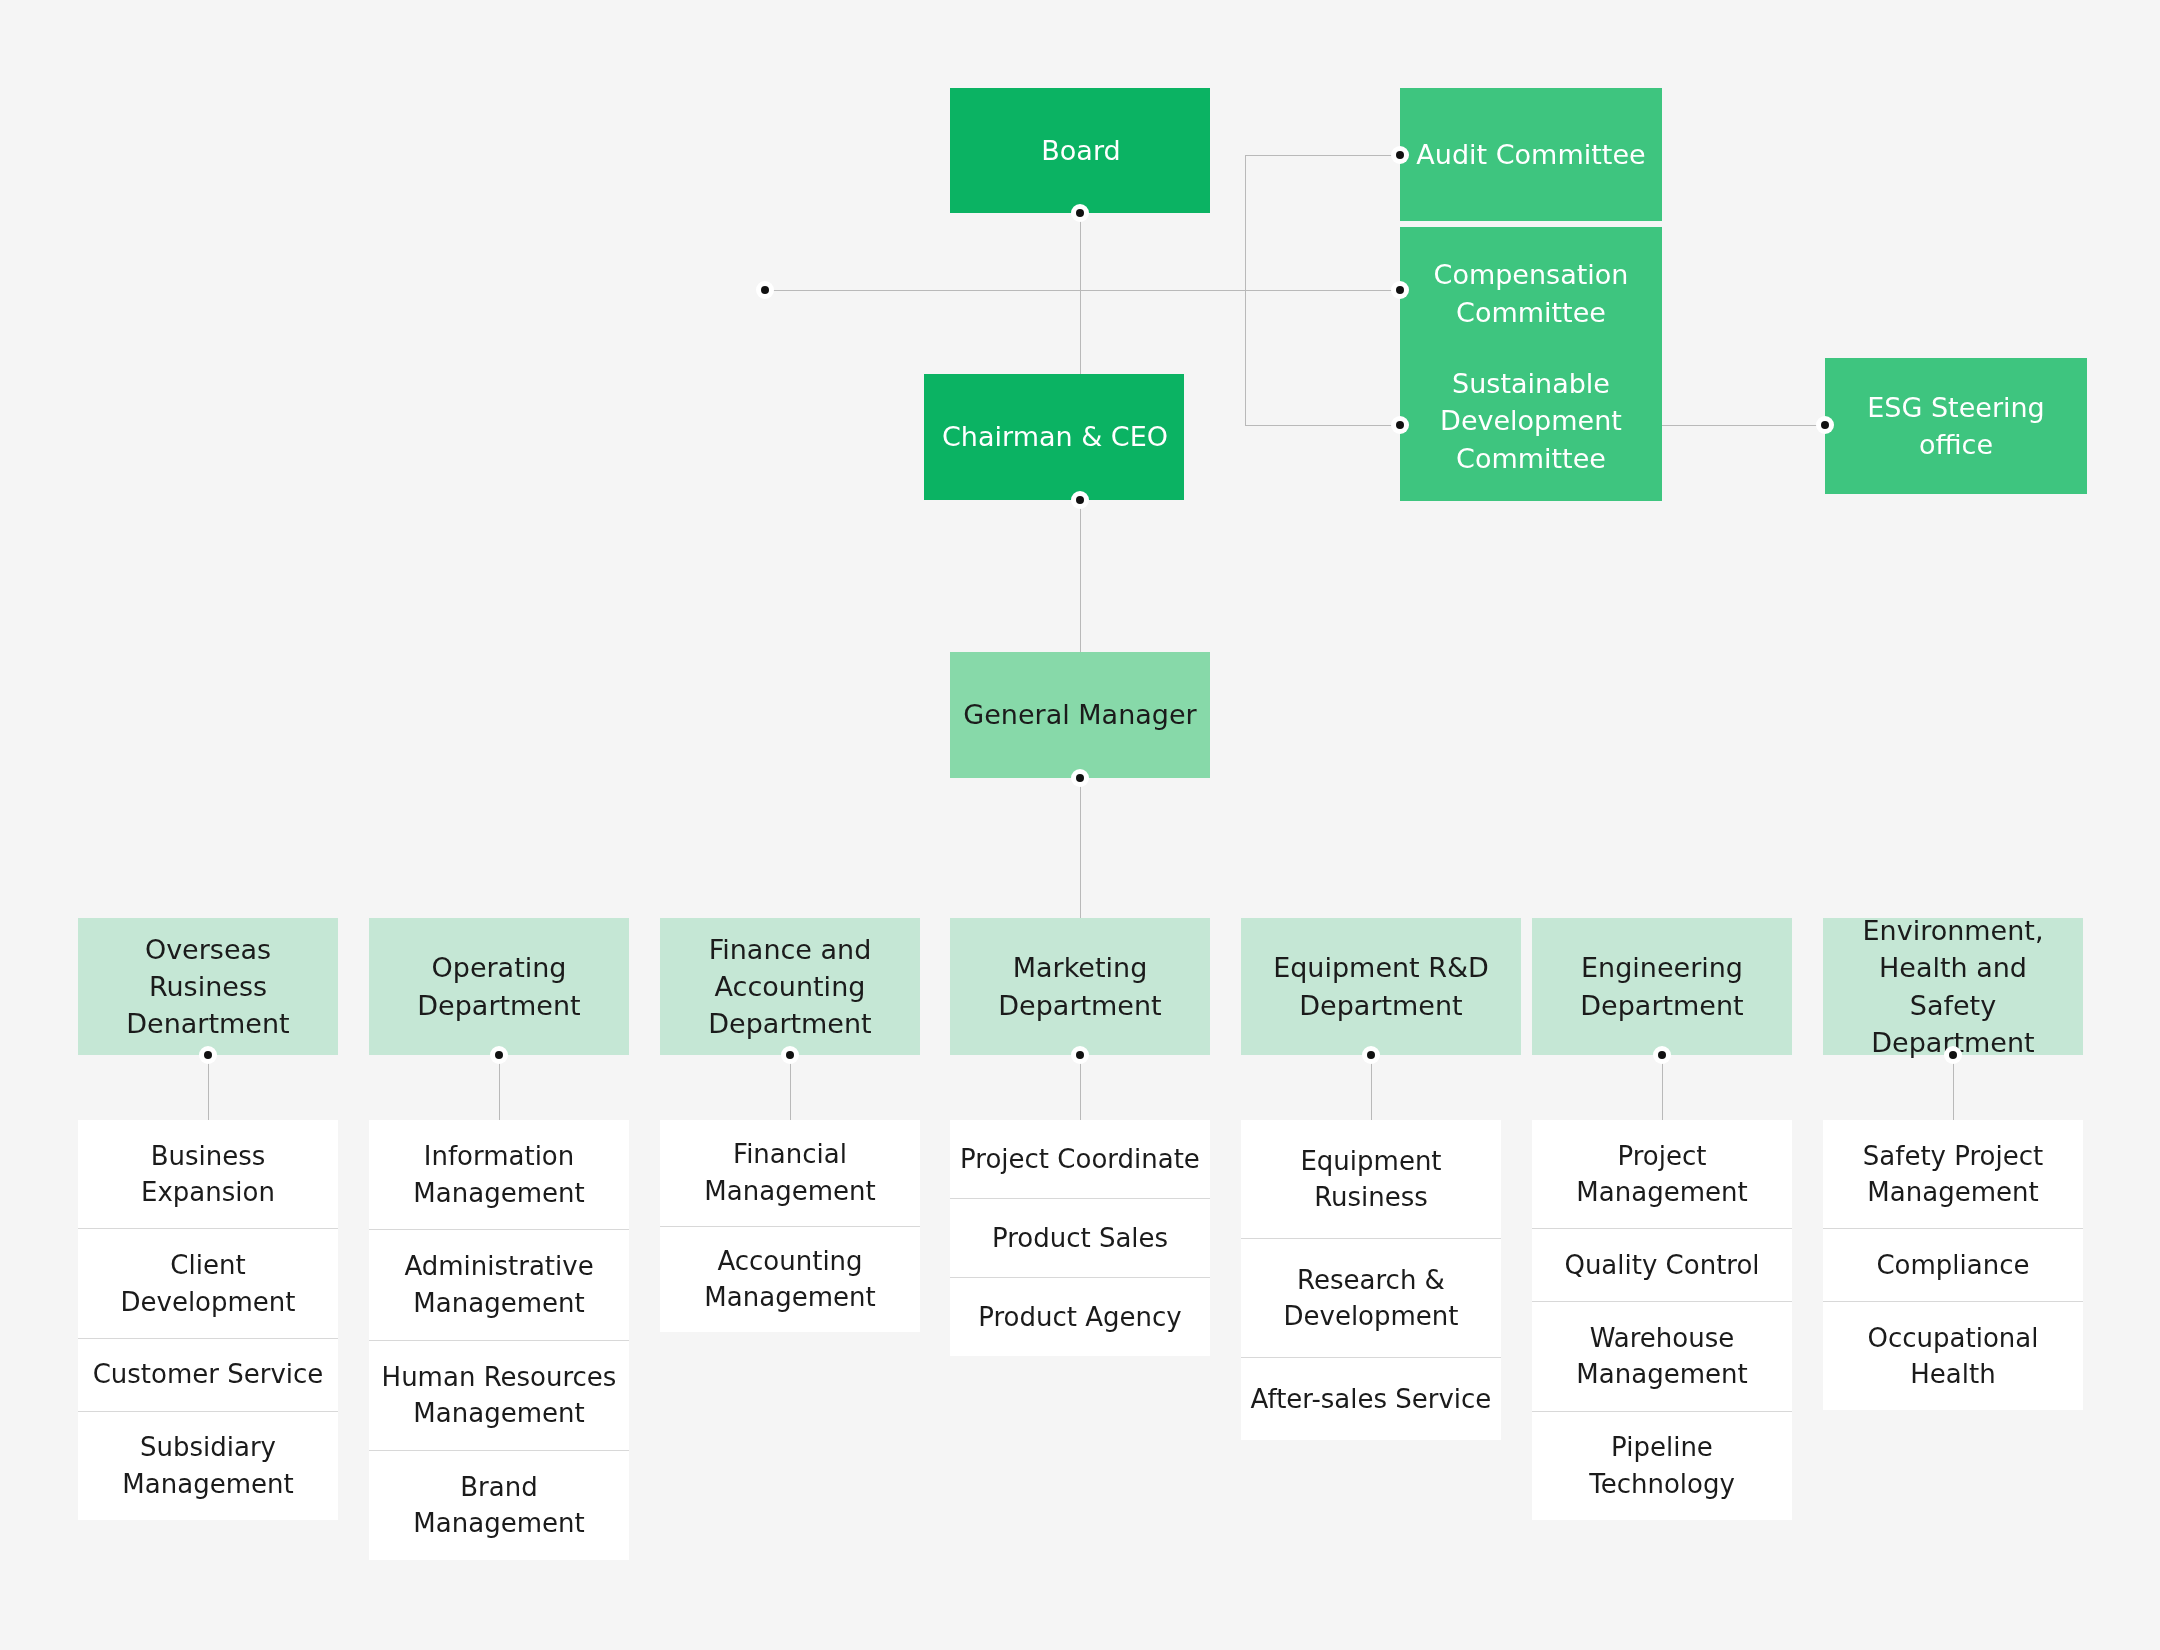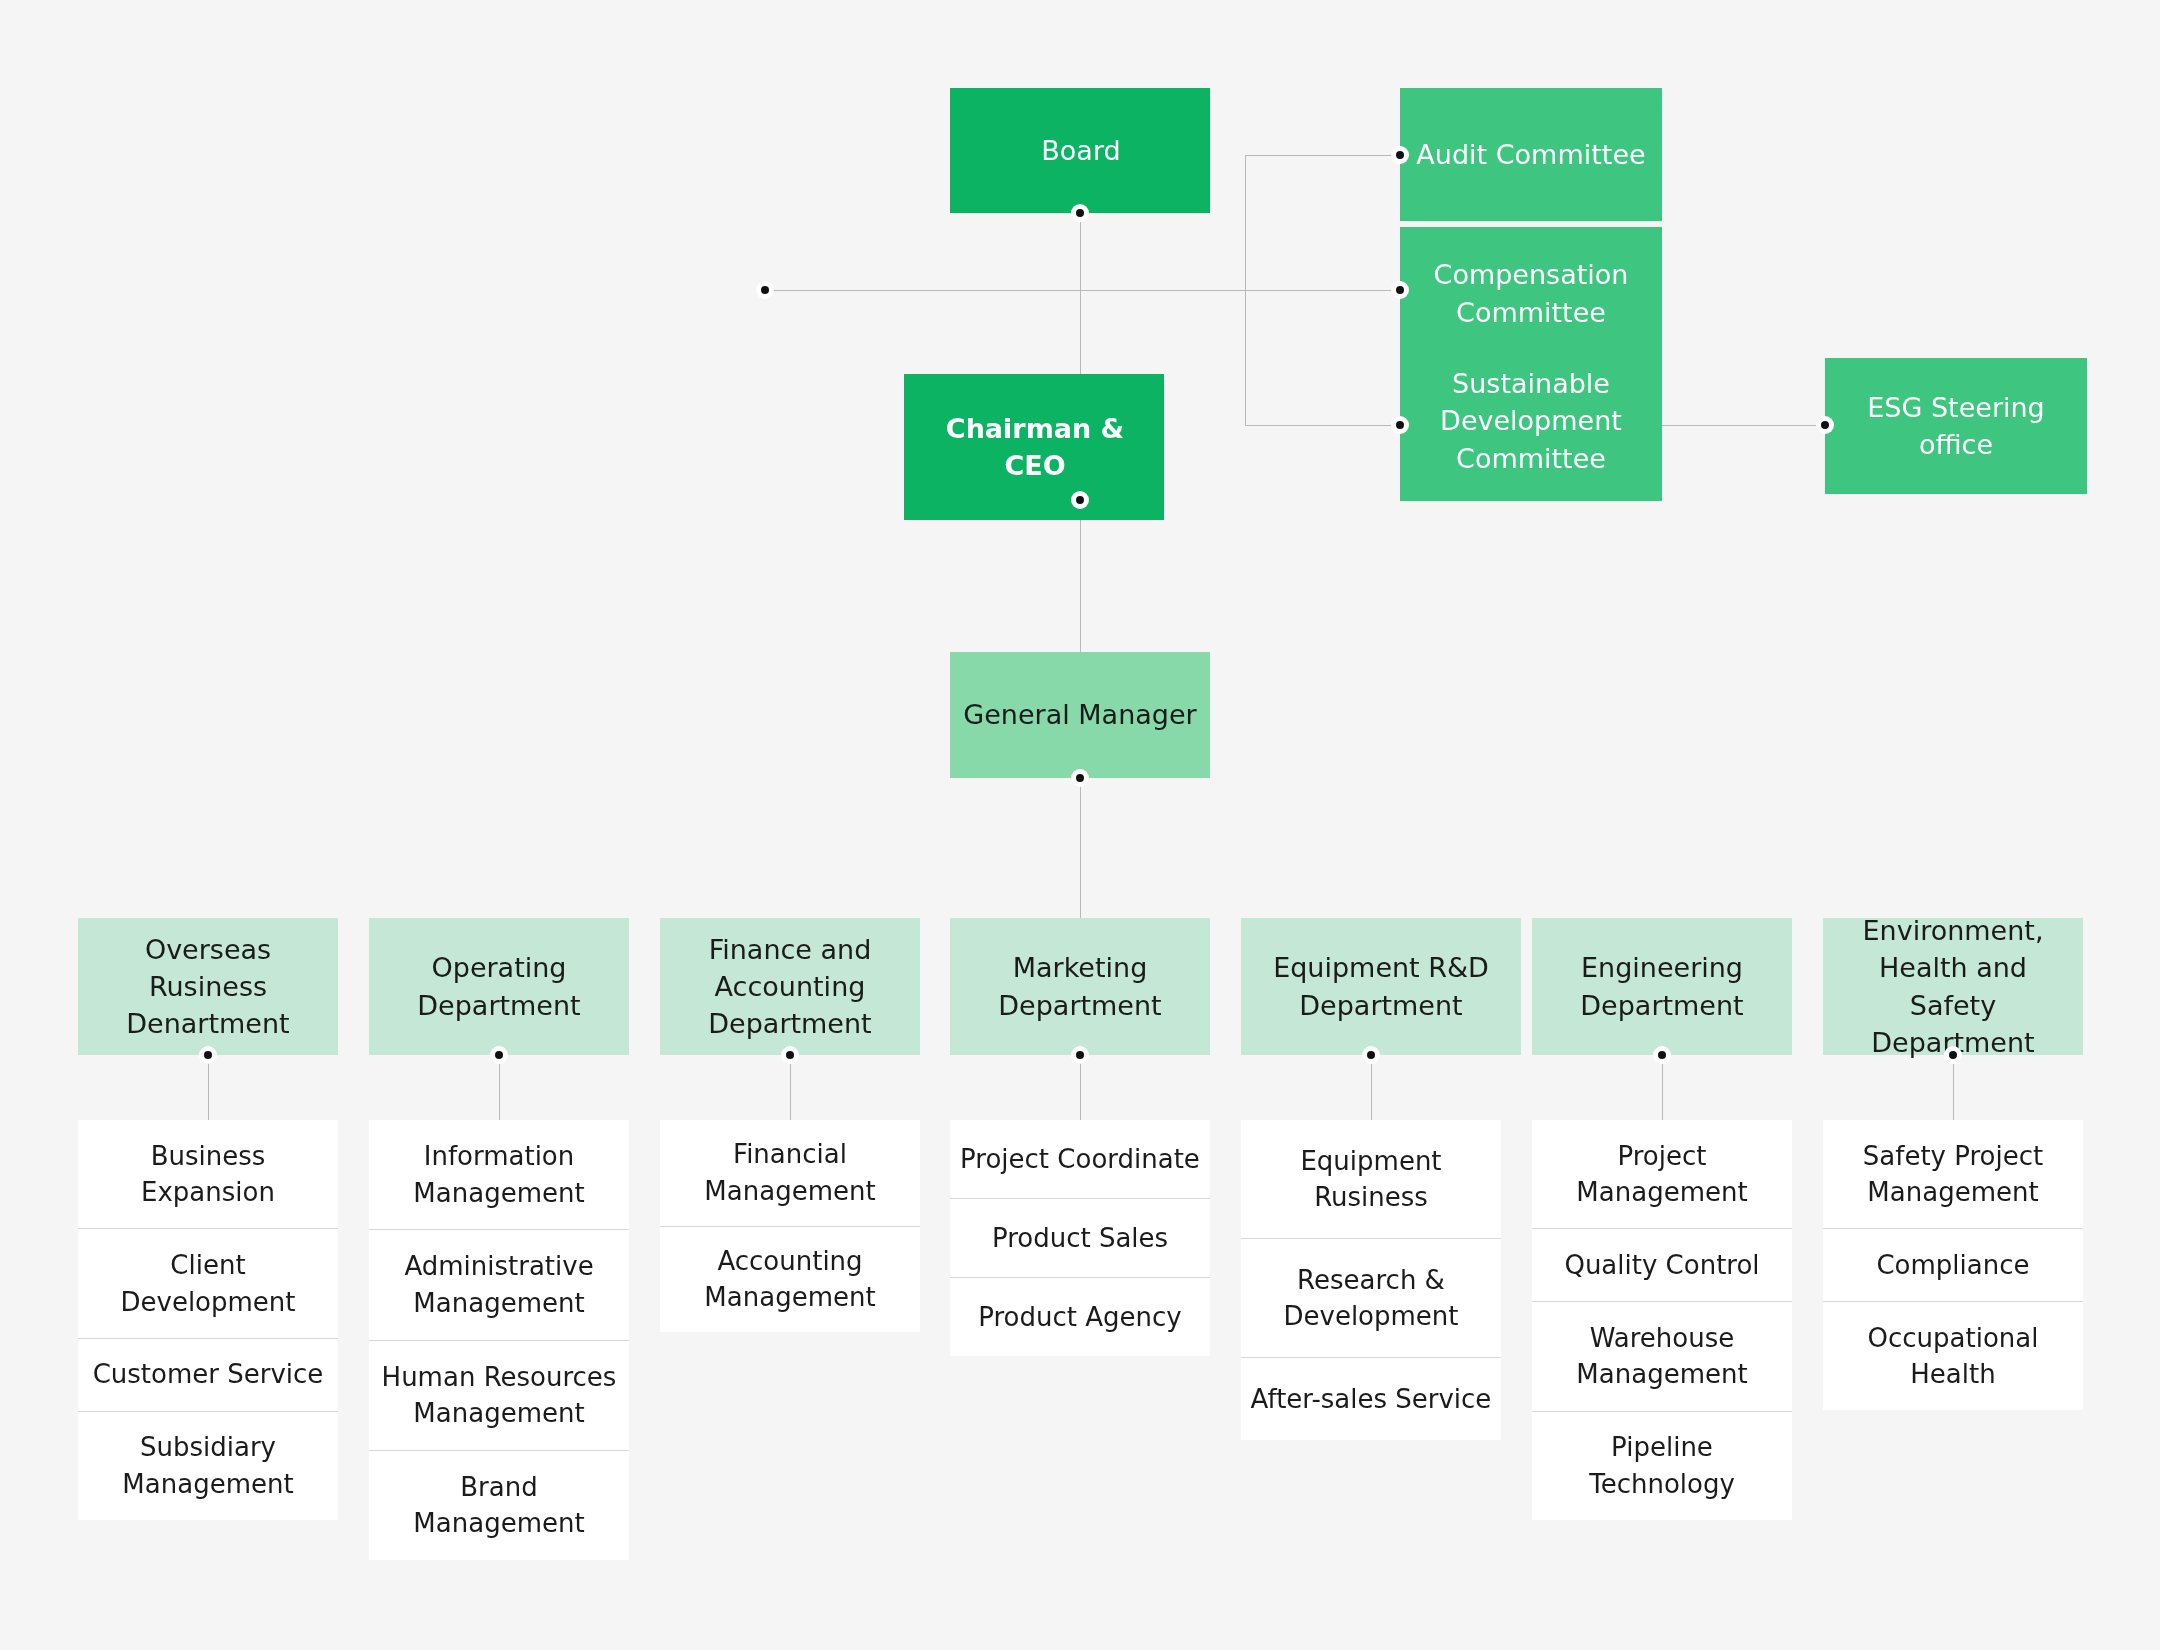--- a/index.html
+++ b/index.html
@@ -129,21 +129,21 @@
   </div>
 
   <div class="node mid" style="left:1400px; top:341px; width:262px; height:160px;">
     <span class="lbl">Sustainable Development Committee</span>
   </div>
 
   <div class="node mid" style="left:1825px; top:358px; width:262px; height:136px;">
     <span class="lbl">ESG Steering office</span>
   </div>
 
-  <div class="node dark" style="left:904px; top:374px; width:260px; height:146px;font-weight:bold;">
+  <div class="node dark" style="left:924px; top:374px; width:260px; height:126px;">
     <span class="lbl">Chairman &amp; CEO</span>
   </div>
 
   <div class="node light" style="left:950px; top:652px; width:260px; height:126px;">
     <span class="lbl">General Manager</span>
   </div>
 
   <div class="node pale" style="left:78px; top:918px; width:260px; height:137px;">
     <span class="lbl">Overseas Rusiness Denartment</span>
   </div>

